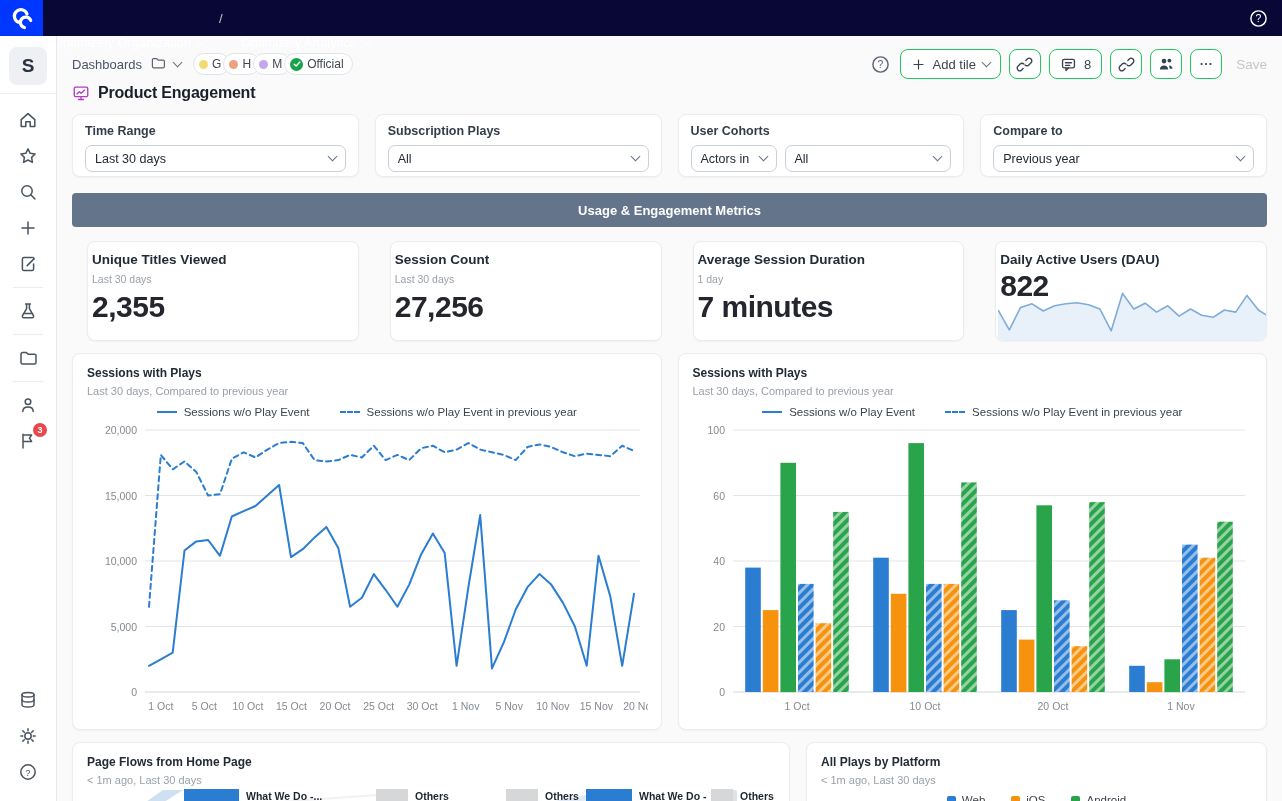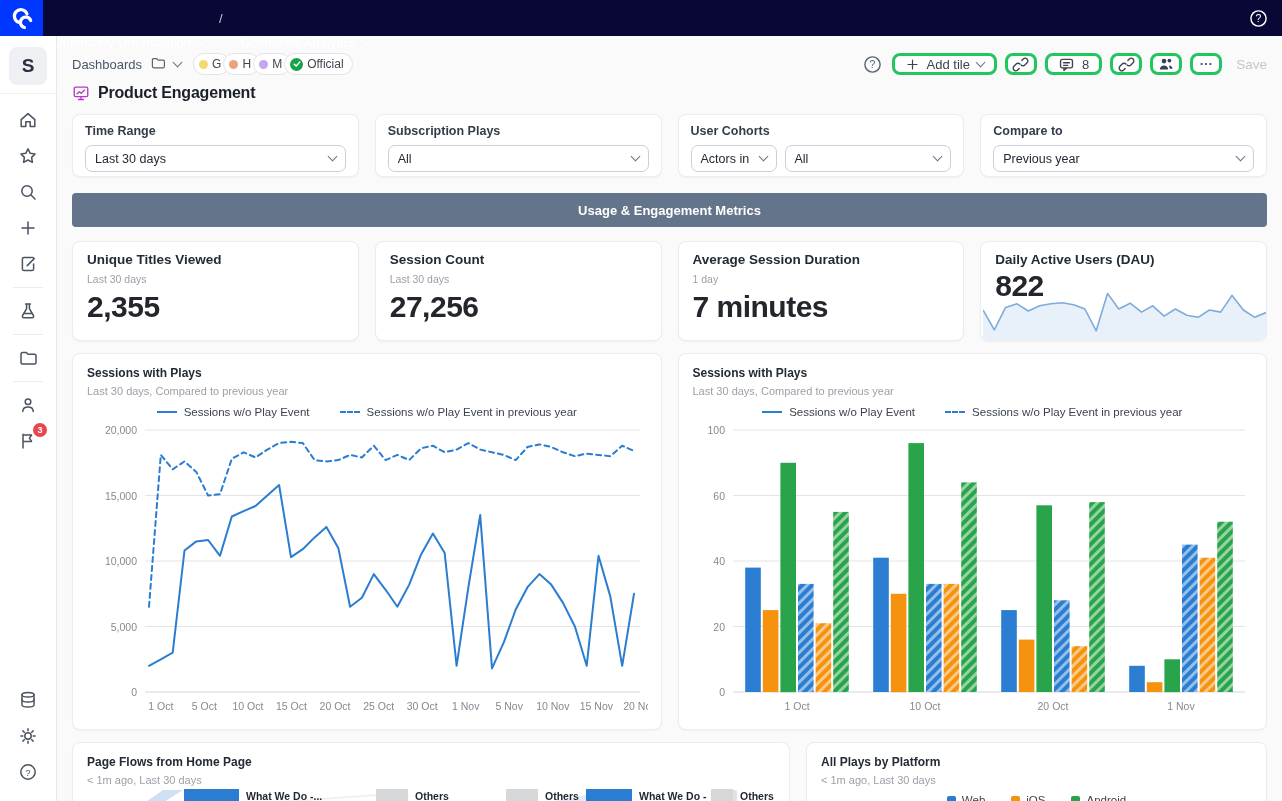--- a/index.html
+++ b/index.html
@@ -37,40 +37,40 @@
   .breadcrumb { display:flex; align-items:center; gap:8px; color:#4a5568; font-size:13px; }
   .bc-ic svg { stroke:#5a6472; fill:none; stroke-width:1.5; stroke-linecap:round; stroke-linejoin:round; }
   .pills { display:flex; align-items:center; margin-left:4px; }
   .pill { height:22px; background:#fff; border:1px solid #e3e4e8; border-radius:11px; display:flex; align-items:center; padding:0 8px 0 5px; font-size:12px; color:#3f4752; margin-left:-7px; position:relative; cursor:pointer; }
   .pill:first-child { margin-left:0; }
   .dot { width:9px; height:9px; border-radius:50%; margin-right:4px; flex:0 0 auto; }
   .check-badge { width:13px; height:13px; border-radius:50%; background:#17a34a; display:flex; align-items:center; justify-content:center; margin-right:4px; flex:0 0 auto; }
 
   .toolbar { display:flex; align-items:center; gap:8px; }
   .tb-help { display:flex; margin-right:2px; cursor:pointer; }
-  .btn { height:22px; border:3px solid #22c55e; border-radius:8px; background:#fff; display:flex; align-items:center; gap:7px; padding:0 10px; font-size:13px; font-weight:500; color:#3a4350; cursor:pointer; }
+  .btn { height:30px; border:1px solid #22c55e; border-radius:8px; background:#fff; display:flex; align-items:center; gap:7px; padding:0 10px; font-size:13px; font-weight:500; color:#3a4350; cursor:pointer; }
   .btn.icon-only { width:32px; padding:0; justify-content:center; }
   .btn svg { stroke:#3a4350; fill:none; stroke-width:1.6; stroke-linecap:round; stroke-linejoin:round; }
   .save-btn { font-size:13.5px; font-weight:500; color:#c3c7cc; margin-left:6px; background:none; border:none; cursor:pointer; }
 
   .title-row { height:26px; display:flex; align-items:center; gap:8px; }
   .page-title { font-size:16px; font-weight:700; color:#1a1f29; letter-spacing:-0.2px; }
 
   .filters-row { display:flex; gap:16px; margin-top:8px; height:63px; }
   .card { background:#fff; border:1px solid #ececec; border-radius:8px; box-shadow:0 1px 2px rgba(16,24,40,.04); }
   .fcard { flex:1; padding:9px 12px; }
   .flabel { font-size:12.5px; font-weight:700; color:#333d4a; }
   .fselects { display:flex; gap:8px; margin-top:7px; }
   .select { height:27px; flex:1; border:1px solid #c9d0d8; border-radius:7px; background:#fff; display:flex; align-items:center; justify-content:space-between; padding:0 9px; font-size:12.5px; color:#232a33; cursor:pointer; }
   .select.small { flex:0 0 86px; }
 
   .banner { margin-top:16px; height:34px; background:#64748b; border-radius:4px; color:#fff; font-size:13px; font-weight:700; display:flex; align-items:center; justify-content:center; }
 
   .kpi-row { display:flex; gap:16px; margin-top:14px; height:100px; }
-  .kpi { flex:1; padding:10px 14px; position:relative; overflow:hidden; }
+  .kpi { flex:1; padding:10px 4px; position:relative; overflow:hidden;margin-left:15px; }
   .kpi-title { font-size:13.5px; font-weight:700; color:#222b36; }
   .kpi-sub { font-size:10.5px; color:#9ba1a8; margin-top:6px; }
   .kpi-value { font-size:30px; font-weight:700; color:#23262c; margin-top:5px; letter-spacing:-0.5px; position:relative; z-index:2; }
   .kpi-value.tight { margin-top:2px; }
   .spark { position:absolute; left:2px; right:0; bottom:0; z-index:1; }
 
   .charts-row { display:flex; gap:16px; margin-top:12px; height:377px; }
   .chart-card { flex:1; padding:12px 14px 0; overflow:hidden; }
   .chart-title { font-size:12px; font-weight:700; color:#222b36; }
   .chart-sub { font-size:11px; color:#9ba1a8; margin-top:5px; }

